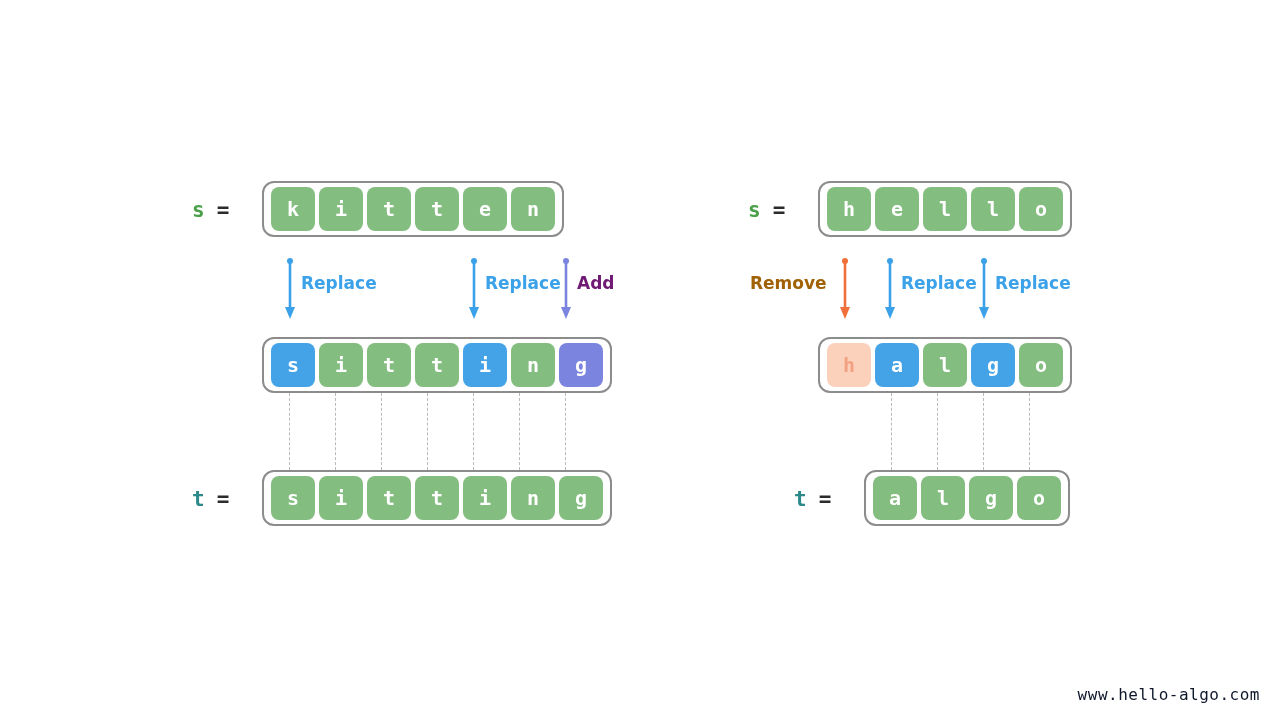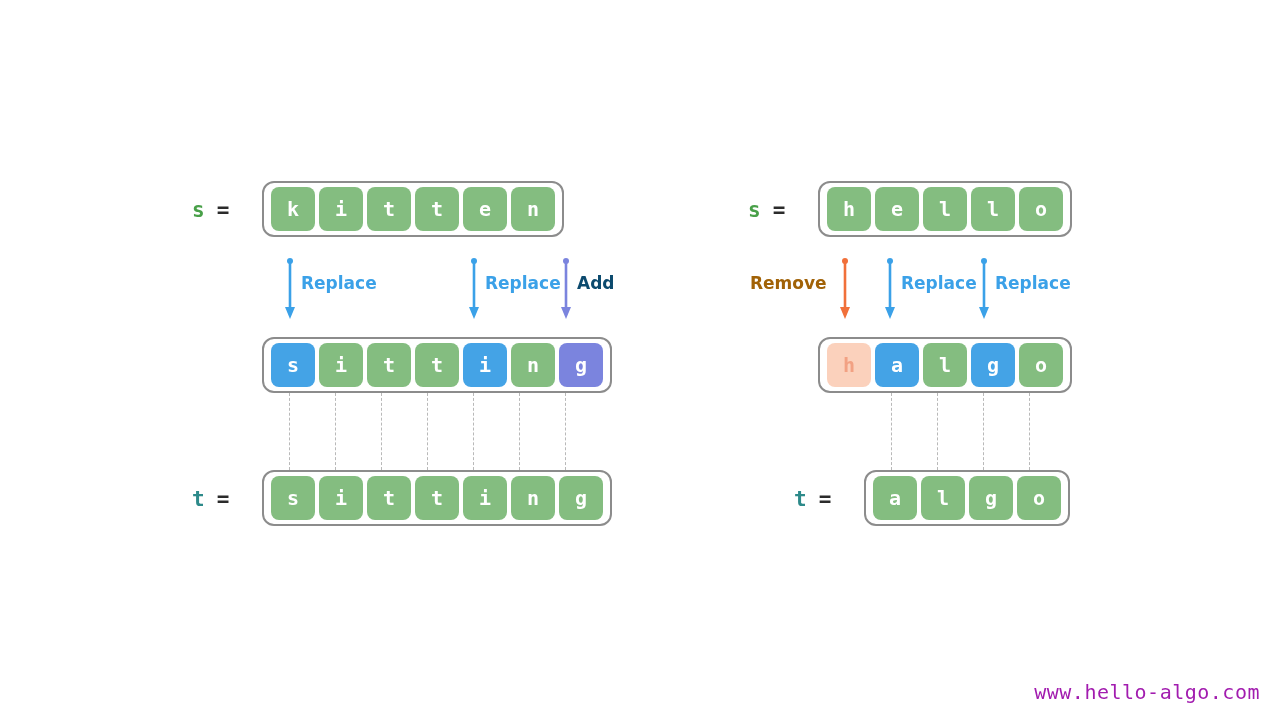--- a/index.html
+++ b/index.html
@@ -90,22 +90,22 @@
     width: 0;
     border-left: 1.4px dashed #b9b9b9;
   }
 
   
   .watermark {
     position: absolute;
     right: 20px;
     bottom: 16px;
     font-family: "DejaVu Sans Mono", monospace;
-    font-size: 20px;
-    color: #a21caf;
+    font-size: 16px;
+    color: #0f172a;
     letter-spacing: 0.5px;
   }
 </style>
 </head>
 <body>
 
 <div class="canvas">
 
   <div class="var-label" style="left:192px; top:200px;">
     <span class="vname" style="color:#49a049;">s</span><span class="veq">=</span>
@@ -138,21 +138,21 @@
   </div>
   <div class="op-label" style="left:485px; top:275px; color:#3ba1e8;">Replace</div>
 
   <div class="arrow" style="left:559px; top:258px;">
     <svg width="14" height="62" viewBox="0 0 14 62">
       <circle cx="7" cy="3" r="3" fill="#7b84de"></circle>
       <line x1="7" y1="3" x2="7" y2="52" stroke="#7b84de" stroke-width="2.6"></line>
       <polygon points="7,61 2,49 12,49" fill="#7b84de"></polygon>
     </svg>
   </div>
-  <div class="op-label" style="left:577px; top:275px; color:#0c4a6e;">Add</div>
+  <div class="op-label" style="left:577px; top:275px; color:#701a75;">Add</div>
 
   <div class="array" style="left:262px; top:337px; height:56px;">
     <div class="cell blue">s</div>
     <div class="cell green">i</div>
     <div class="cell green">t</div>
     <div class="cell green">t</div>
     <div class="cell blue">i</div>
     <div class="cell green">n</div>
     <div class="cell purple">g</div>
   </div>

